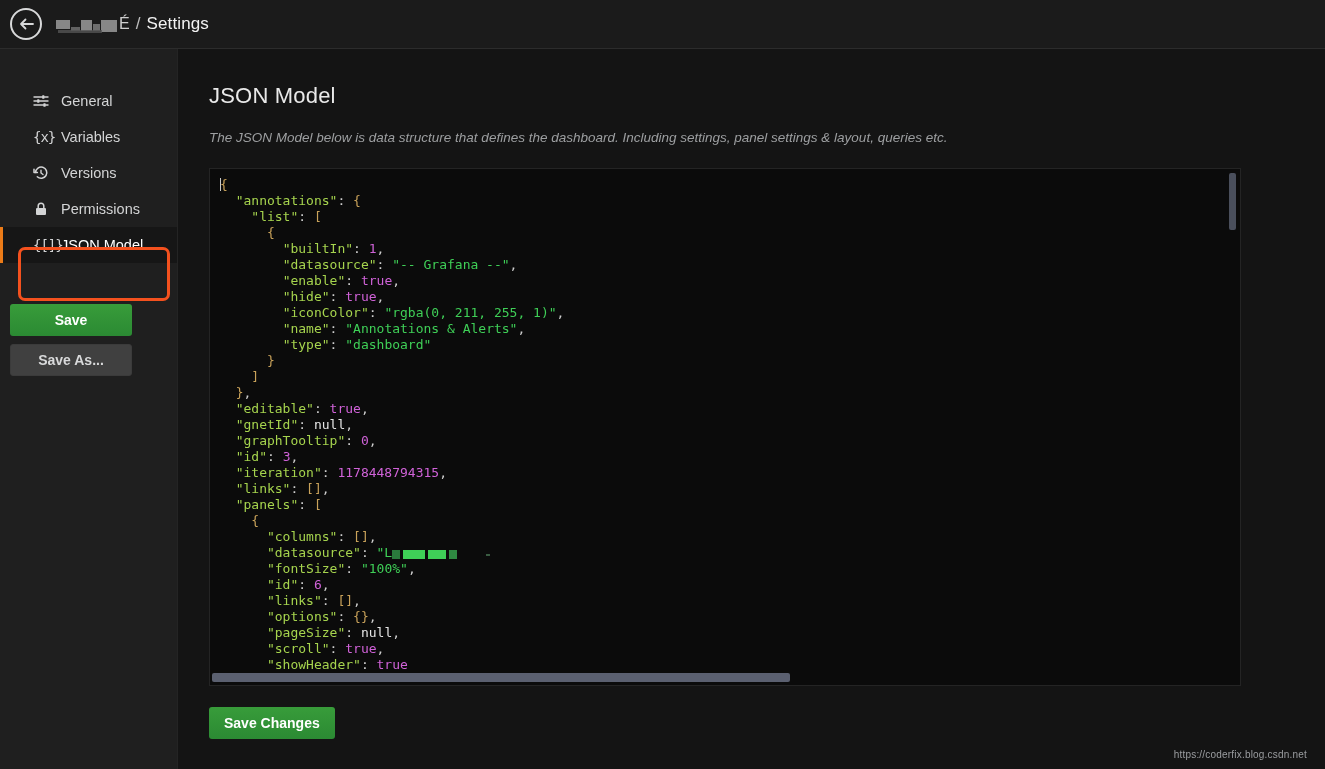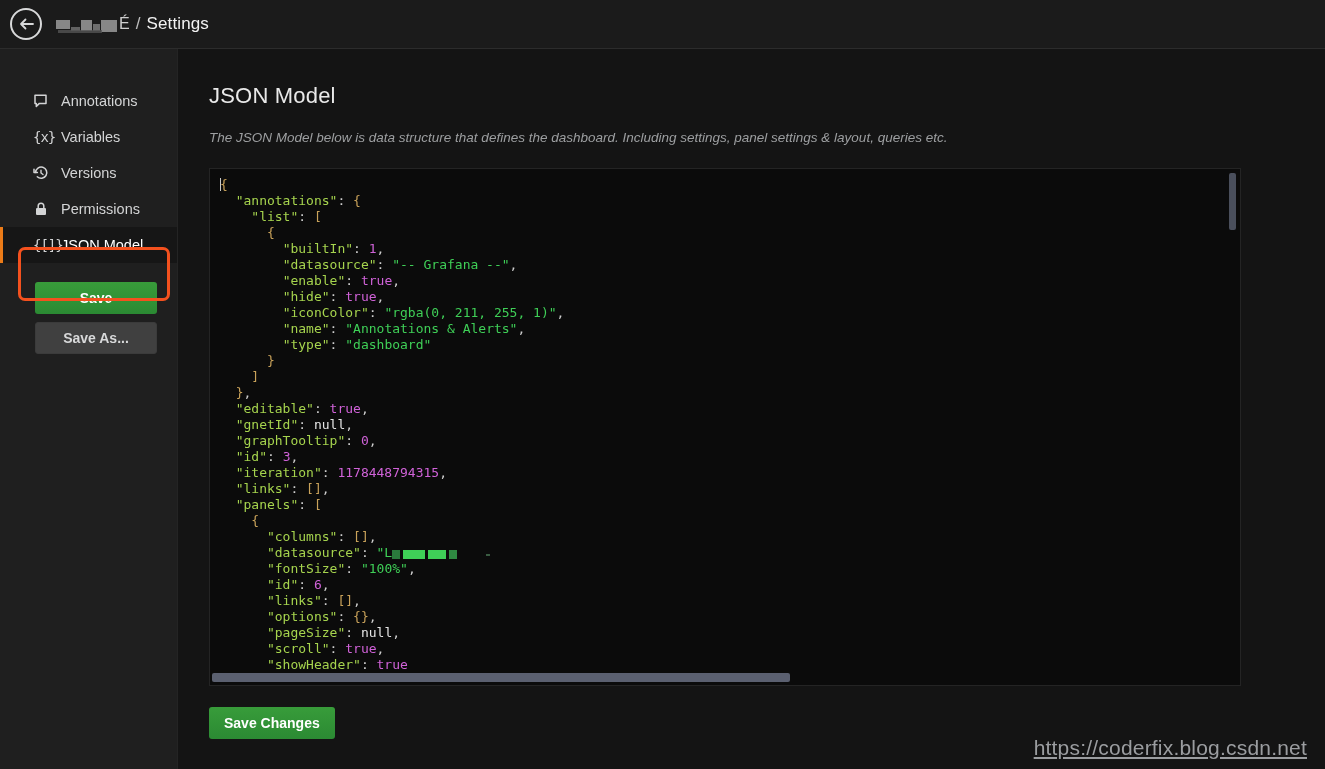--- a/index.html
+++ b/index.html
@@ -89,21 +89,21 @@
   #annotation-box {
     position: absolute;
     left: 18px; top: 247px;
     width: 152px; height: 54px;
     border: 3px solid #f4511e;
     border-radius: 7px;
     pointer-events: none;
   }
 
   
-  #sidebar-actions { margin-top: 19px; padding: 0 35px; }
+  #sidebar-actions { margin-top: 41px; padding: 0 10px; }
   .btn {
     display: flex; align-items: center; justify-content: center;
     height: 32px; width: 122px;
     border-radius: 3px;
     font-size: 14px; font-weight: bold;
     cursor: pointer; border: none;
     font-family: "Liberation Sans", sans-serif;
   }
   .btn-primary {
     background: linear-gradient(180deg, #389c3a 0%, #2b8a33 100%);
@@ -205,23 +205,22 @@
     border-radius: 3px; border: none;
     background: linear-gradient(180deg, #389c3a 0%, #2b8a33 100%);
     color: #fff; font-size: 14px; font-weight: bold;
     cursor: pointer;
     font-family: "Liberation Sans", sans-serif;
   }
 
   
   #watermark {
     position: absolute; right: 18px; bottom: 9px;
-    font-size: 21px; color: #9b9da0;
+    font-size: 10px; color: #9b9da0;
     letter-spacing: .2px;
-    text-decoration: underline;
   }
 </style>
 </head>
 <body>
 
 <div id="app-header">
   <div id="back-button">
     <span>
       <svg width="16" height="16" viewBox="0 0 16 16">
         <path d="M15 8 H3 M7.5 3.5 L3 8 L7.5 12.5" fill="none" stroke="#d8d9da" stroke-width="1.8" stroke-linecap="round" stroke-linejoin="round"></path>
@@ -238,29 +237,36 @@
     </span>
     <span id="breadcrumb-tail">É</span>
     <span id="breadcrumb-sep">/</span>
     <span id="breadcrumb-page">Settings</span>
   </div>
   <div class="rb-under"></div>
 </div>
 
 <div id="settings-sidebar">
 
-
   <div class="nav-item">
     <span class="nav-icon">
       <svg width="16" height="16" viewBox="0 0 16 16">
-        <path d="M2 2.2h11v8.2H6.4L3.3 13.4V10.4H2z" fill="none" stroke="#d3d4d5" stroke-width="1.5" stroke-linejoin="round"></path>
+        <g stroke="#d3d4d5" stroke-width="1.4" stroke-linecap="round">
+          <path d="M1 4h14M1 8h14M1 12h14"></path>
+        </g>
+        <g fill="#d3d4d5">
+          <rect x="9.2" y="2.2" width="2.2" height="3.6" rx=".5"></rect>
+          <rect x="4.2" y="6.2" width="2.2" height="3.6" rx=".5"></rect>
+          <rect x="10.4" y="10.2" width="2.2" height="3.6" rx=".5"></rect>
+        </g>
       </svg>
     </span>
-    <span class="nav-label">Annotations</span>
-  </div>
+    <span class="nav-label">General</span>
+  </div>
+
 
   <div class="nav-item">
     <span class="nav-icon mono-icon">{x}</span>
     <span class="nav-label">Variables</span>
   </div>
 
 
   <div class="nav-item">
     <span class="nav-icon">
       <svg width="16" height="16" viewBox="0 0 16 16">

